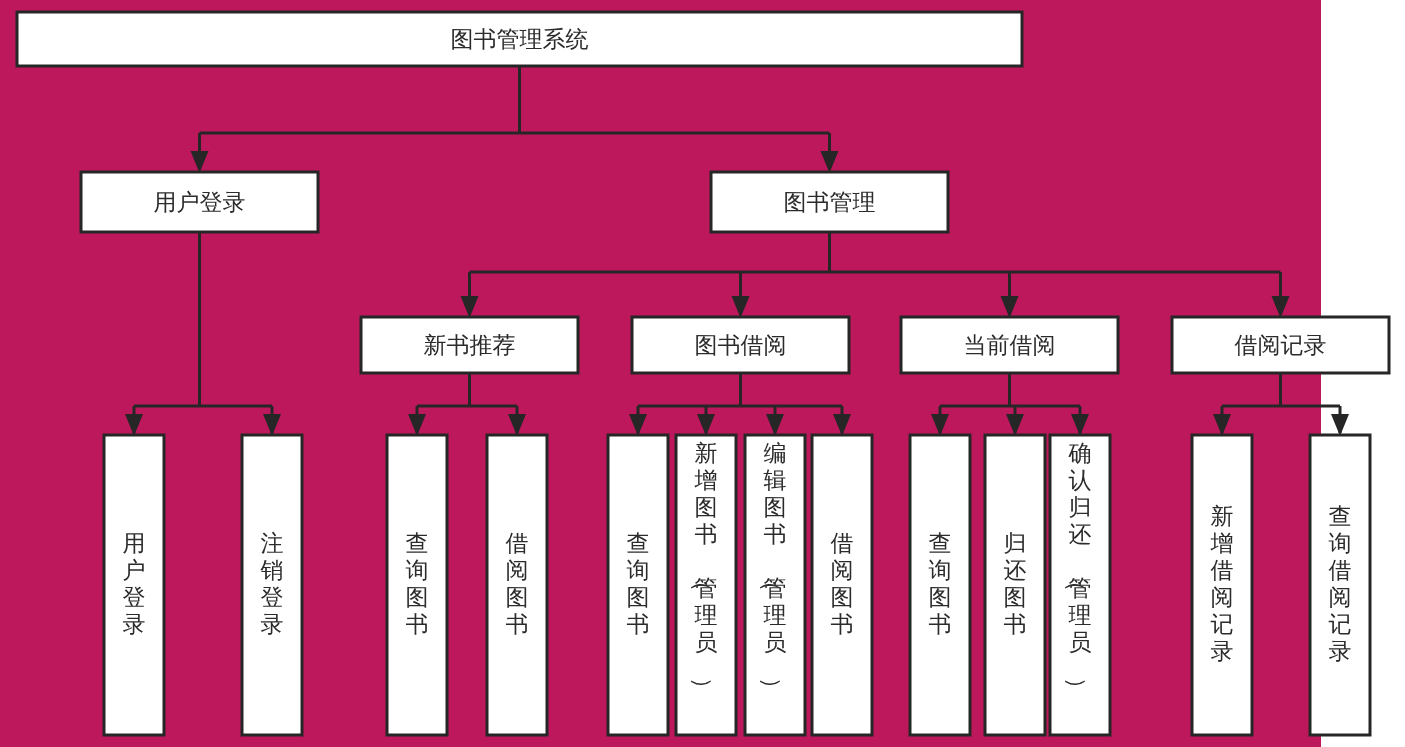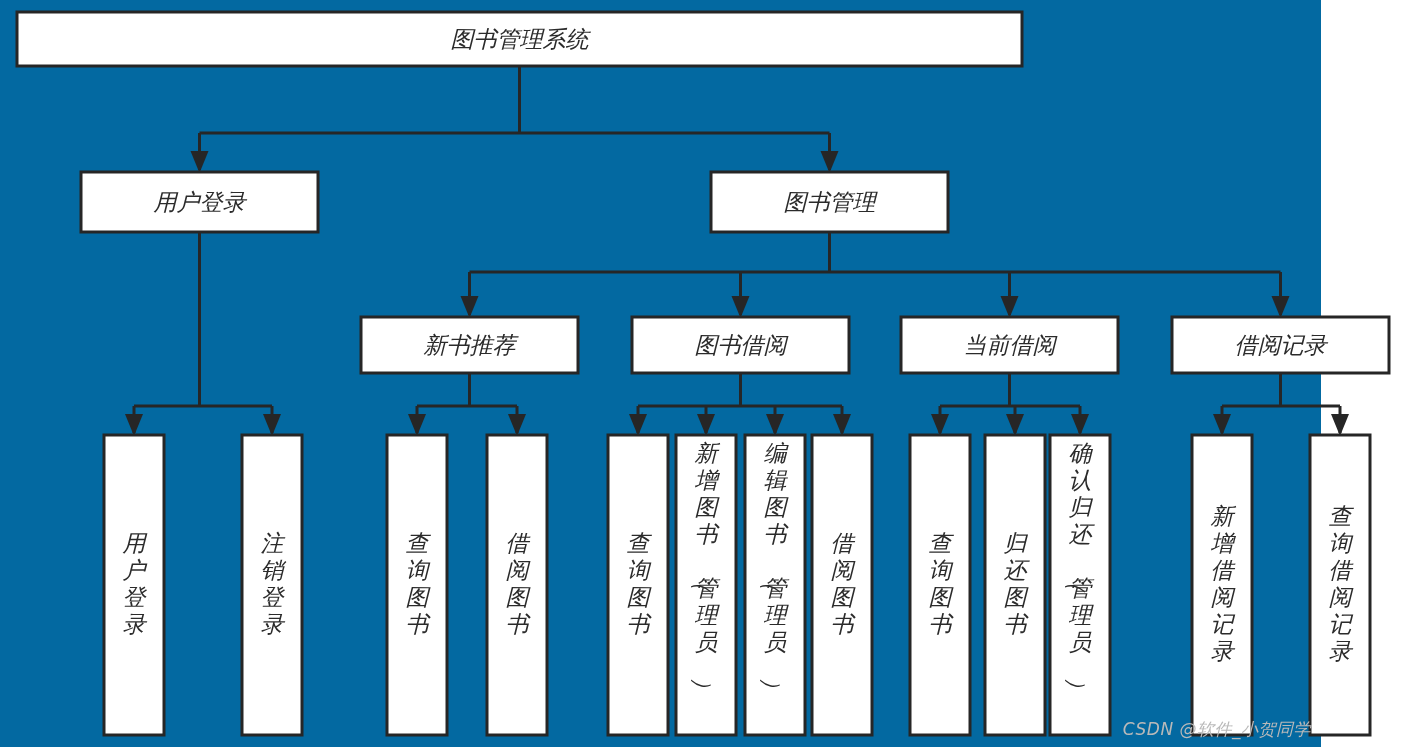--- a/index.html
+++ b/index.html
@@ -10,22 +10,21 @@
   body {
     width: 1405px;
     height: 747px;
     font-family: "DejaVu Sans", "Liberation Sans", sans-serif;
     overflow: hidden;
   }
   #chart-root {
     position: relative;
     width: 1321px;
     height: 747px;
-    background: #0369a1;
-    font-style: italic;
+    background: #be185d;
   }
   svg#flow {
     position: absolute;
     left: 0;
     top: 0;
     width: 1405px;
     height: 747px;
     display: block;
   }
   .node-rect {
@@ -205,15 +204,14 @@
           <rect x="1192" y="435" width="60" height="300" class="node-rect"></rect>
           <text x="1222" y="524" class="node-label-v"><tspan x="1222" dy="0">新</tspan><tspan x="1222" dy="27">增</tspan><tspan x="1222" dy="27">借</tspan><tspan x="1222" dy="27">阅</tspan><tspan x="1222" dy="27">记</tspan><tspan x="1222" dy="27">录</tspan></text>
         </g>
         <g>
           <rect x="1310" y="435" width="60" height="300" class="node-rect"></rect>
           <text x="1340" y="524" class="node-label-v"><tspan x="1340" dy="0">查</tspan><tspan x="1340" dy="27">询</tspan><tspan x="1340" dy="27">借</tspan><tspan x="1340" dy="27">阅</tspan><tspan x="1340" dy="27">记</tspan><tspan x="1340" dy="27">录</tspan></text>
         </g>
       </g>
   </svg>
 
-  <div class="watermark">CSDN @软件_小贺同学</div>
 
 </div>
 
 </body></html>

